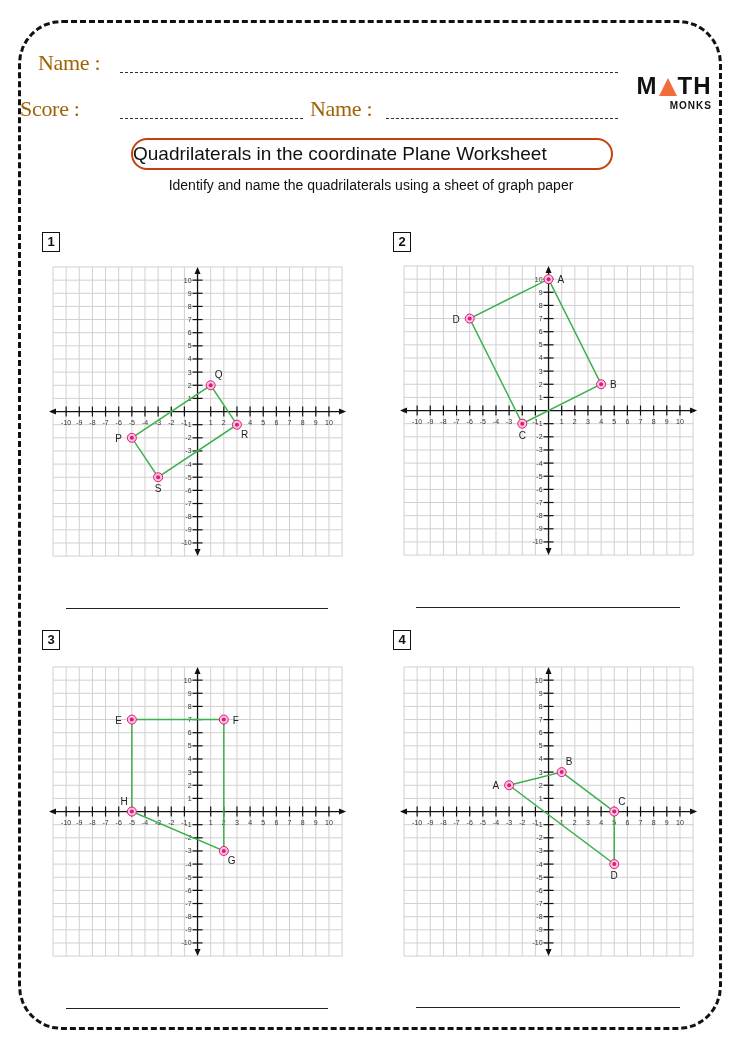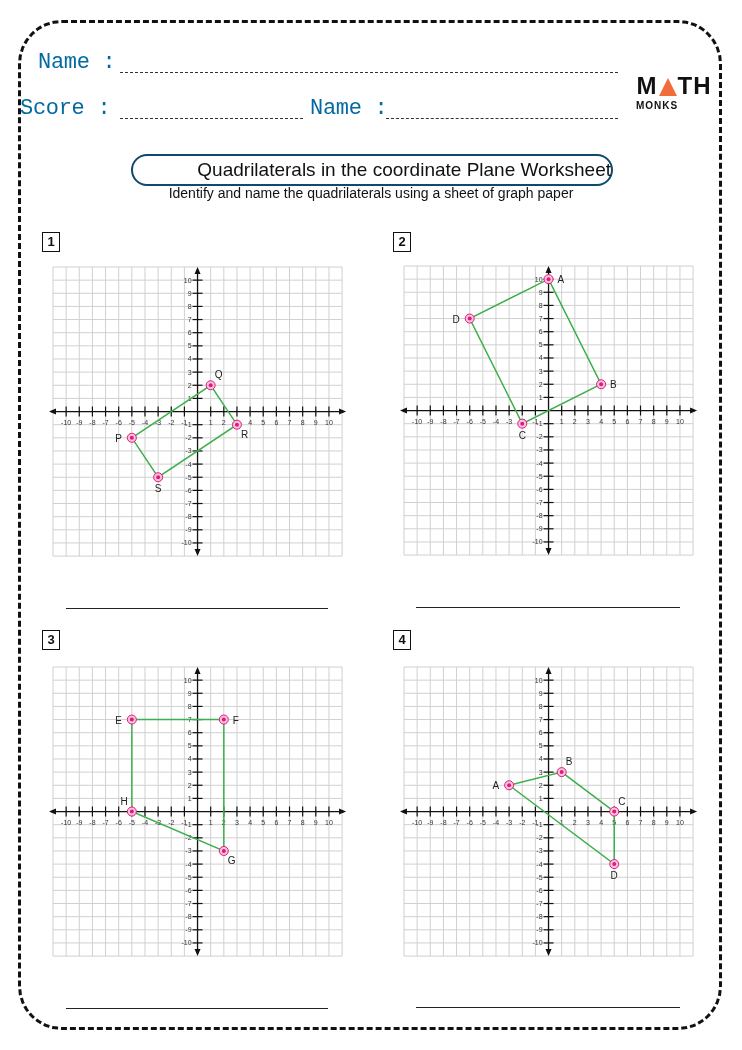--- a/index.html
+++ b/index.html
@@ -1,25 +1,25 @@
 <!DOCTYPE html>
 <html><head>
 <meta charset="utf-8">
 <style>
   html, body { margin:0; padding:0; background:#fff; }
   body { width:742px; height:1050px; position:relative; overflow:hidden; font-family:"Liberation Sans", sans-serif; color:#111; }
   .frame { position:absolute; left:18px; top:20px; width:704px; height:1010px; border:3px dashed #111; border-radius:44px; box-sizing:border-box; }
-  .hdr-label { position:absolute; font-family:Liberation Mono, monospace; font-size:22px; color:#0369a1; letter-spacing:-0.3px; }
+  .hdr-label { position:absolute; font-family:Liberation Serif, serif; font-size:22px; color:#a16207; letter-spacing:-0.3px; }
   .blank { position:absolute; border-bottom:1.5px dashed #333; height:0; }
   .logo { position:absolute; left:636px; top:74px; width:76px; text-align:center; }
   .logo-math { font-family:"Liberation Sans", sans-serif; font-size:24px; font-weight:bold; letter-spacing:1px; color:#111; line-height:24px; display:flex; align-items:flex-end; justify-content:center; }
   .tri { display:inline-block; width:0; height:0; border-left:9px solid transparent; border-right:9px solid transparent; border-bottom:18px solid #f26b3a; margin:0 1px 2px 1px; }
-  .logo-monks { font-family:"Liberation Sans", sans-serif; font-size:10px; font-weight:bold; letter-spacing:1px; color:#111; text-align:left; margin-top:2px; }
-  .title-pill { position:absolute; left:131px; top:138px; width:482px; height:32px; border:2px solid #0c4a6e; border-radius:18px; box-sizing:border-box; text-align:right; font-size:19px; line-height:28px; color:#111;margin-top:16px; }
-  .subtitle { position:absolute; left:0; width:742px; top:185px; text-align:center; font-size:14px; color:#111; }
+  .logo-monks { font-family:"Liberation Sans", sans-serif; font-size:10px; font-weight:bold; letter-spacing:1px; color:#111; text-align:right; margin-top:2px; }
+  .title-pill { position:absolute; left:131px; top:138px; width:482px; height:32px; border:2px solid #c2410c; border-radius:18px; box-sizing:border-box; text-align:left; font-size:19px; line-height:28px; color:#111; }
+  .subtitle { position:absolute; left:0; width:742px; top:177px; text-align:center; font-size:14px; color:#111; }
   .qnum { position:absolute; width:18px; height:20px; border:1.5px solid #111; box-sizing:border-box; font-size:13px; font-weight:bold; line-height:17px; text-align:center; background:#fff; }
   .answer-line { position:absolute; height:0; border-top:1.5px solid #222; }
   svg.graph { position:absolute; overflow:visible; }
   .tick-lbl { font-family:"Liberation Sans", sans-serif; font-size:7px; fill:#333; }
   .pt-lbl { font-family:"Liberation Sans", sans-serif; font-size:10px; fill:#222; }
 </style>
 </head>
 <body>
 
 <div class="frame"></div>

